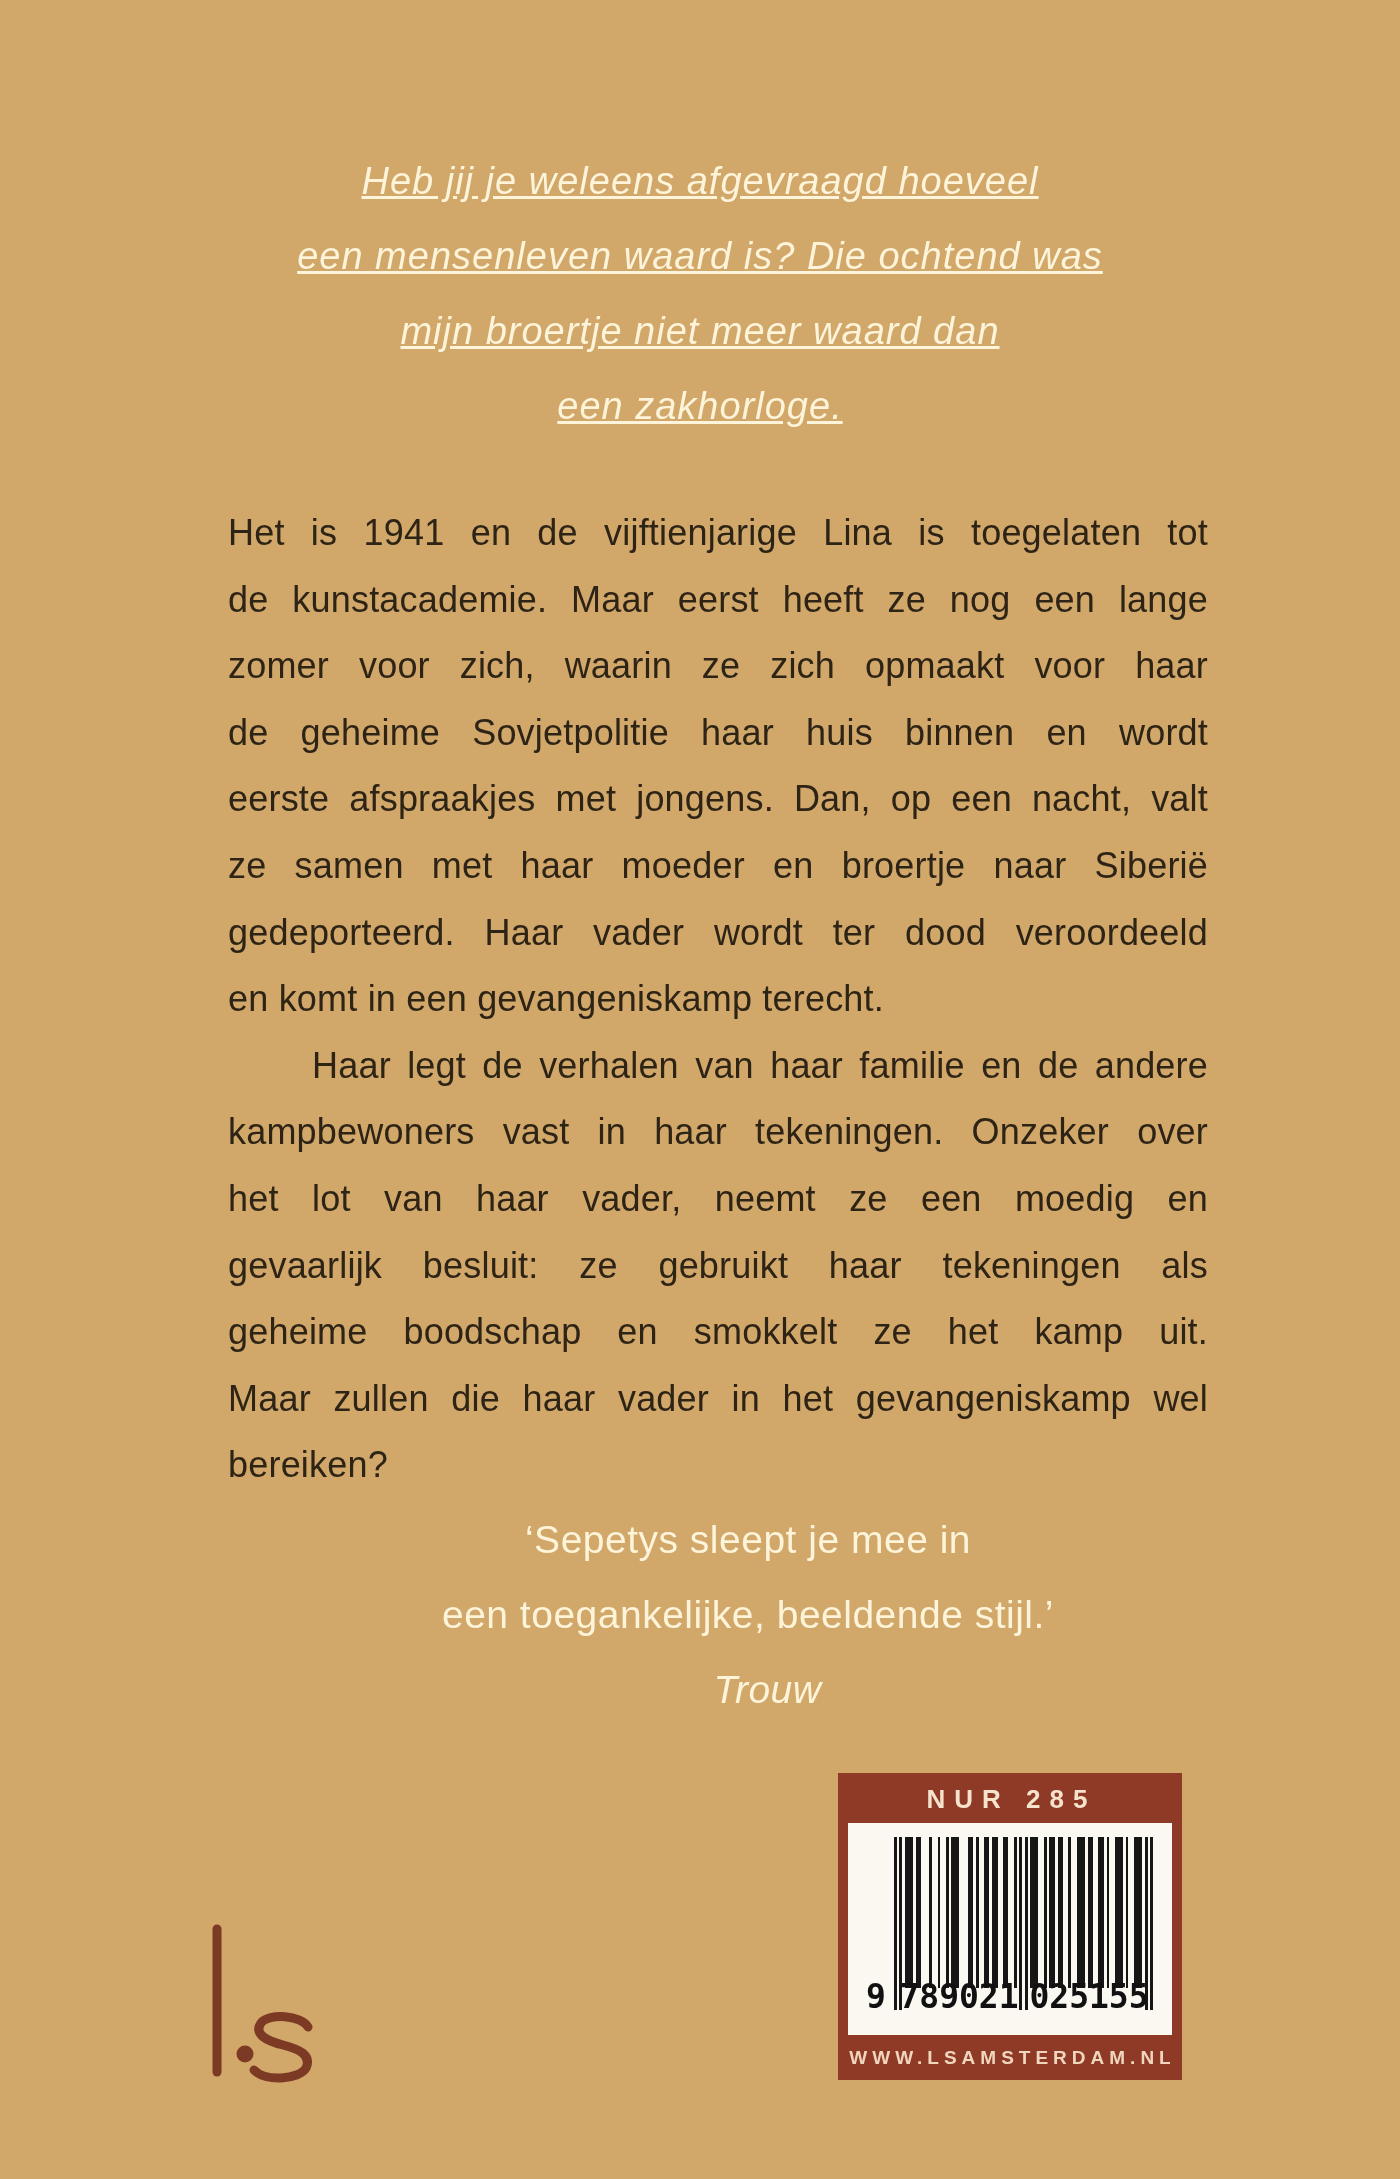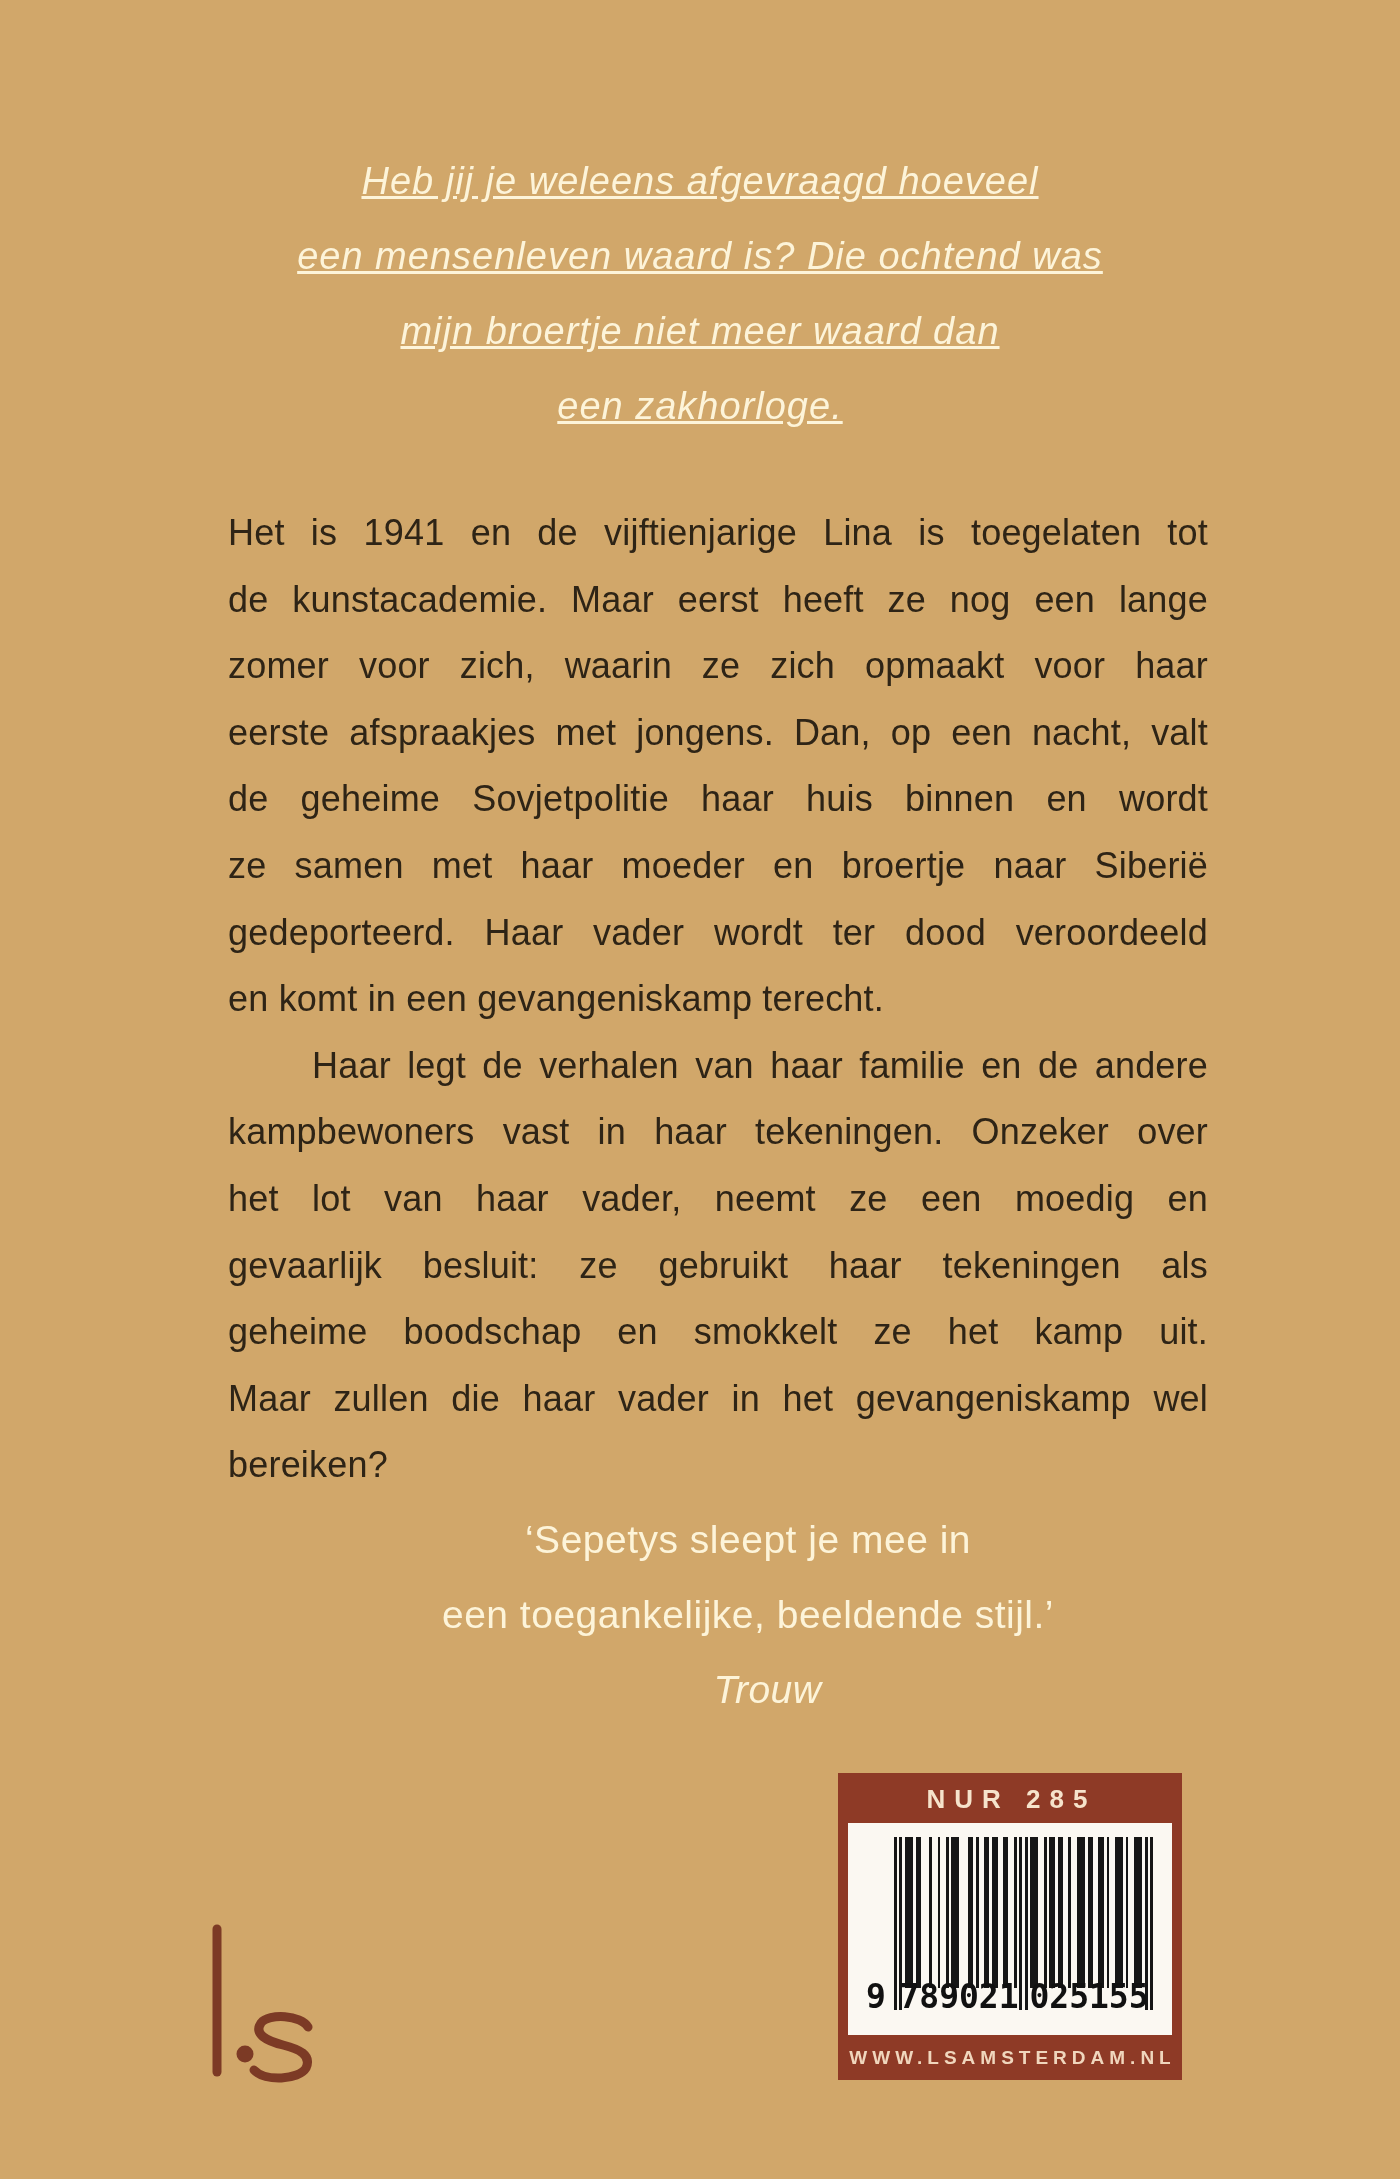--- a/index.html
+++ b/index.html
@@ -89,22 +89,22 @@
     <div class="qline">Heb jij je weleens afgevraagd hoeveel</div>
     <div class="qline">een mensenleven waard is? Die ochtend was</div>
     <div class="qline">mijn broertje niet meer waard dan</div>
     <div class="qline">een zakhorloge.</div>
   </div>
 
   <div class="synopsis">
     <div class="jline">Het is 1941 en de vijftienjarige Lina is toegelaten tot</div>
     <div class="jline">de kunstacademie. Maar eerst heeft ze nog een lange</div>
     <div class="jline">zomer voor zich, waarin ze zich opmaakt voor haar</div>
+    <div class="jline">de geheime Sovjetpolitie haar huis binnen en wordt</div>
     <div class="jline">eerste afspraakjes met jongens. Dan, op een nacht, valt</div>
-    <div class="jline">de geheime Sovjetpolitie haar huis binnen en wordt</div>
     <div class="jline">ze samen met haar moeder en broertje naar Siberië</div>
     <div class="jline">gedeporteerd. Haar vader wordt ter dood veroordeeld</div>
     <div class="jline end">en komt in een gevangeniskamp terecht.</div>
     <div class="jline indent">Haar legt de verhalen van haar familie en de andere</div>
     <div class="jline">kampbewoners vast in haar tekeningen. Onzeker over</div>
     <div class="jline">het lot van haar vader, neemt ze een moedig en</div>
     <div class="jline">gevaarlijk besluit: ze gebruikt haar tekeningen als</div>
     <div class="jline">geheime boodschap en smokkelt ze het kamp uit.</div>
     <div class="jline">Maar zullen die haar vader in het gevangeniskamp wel</div>
     <div class="jline end">bereiken?</div>

